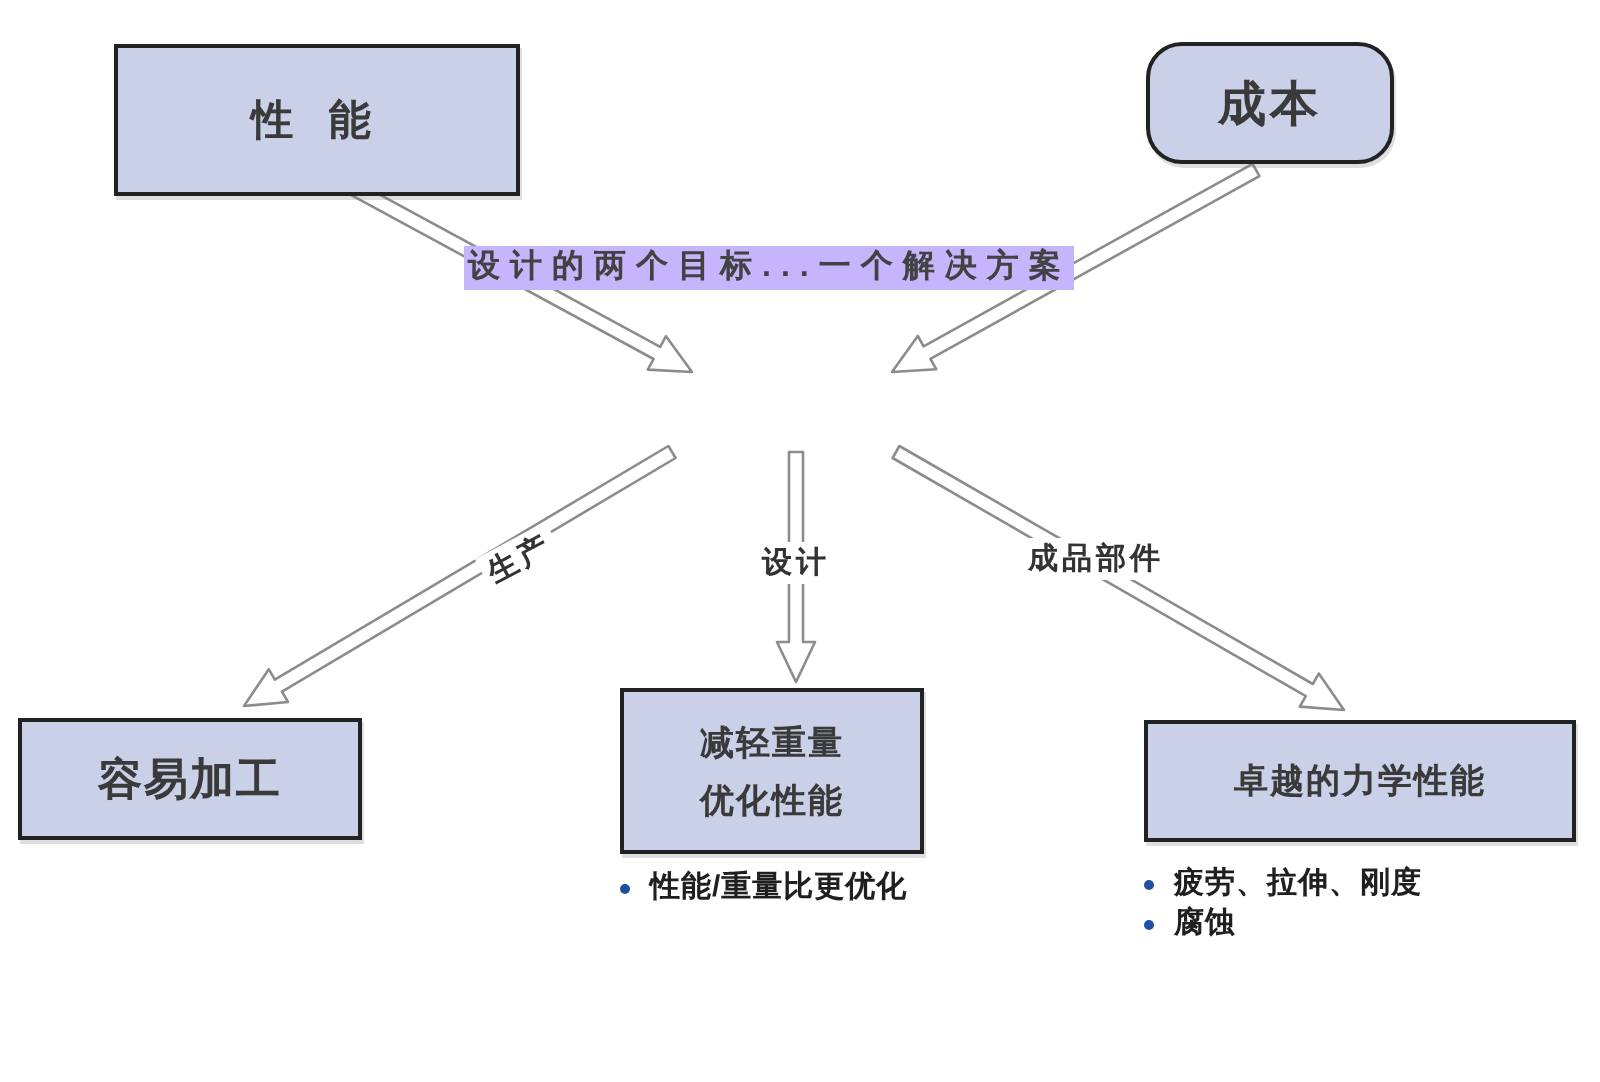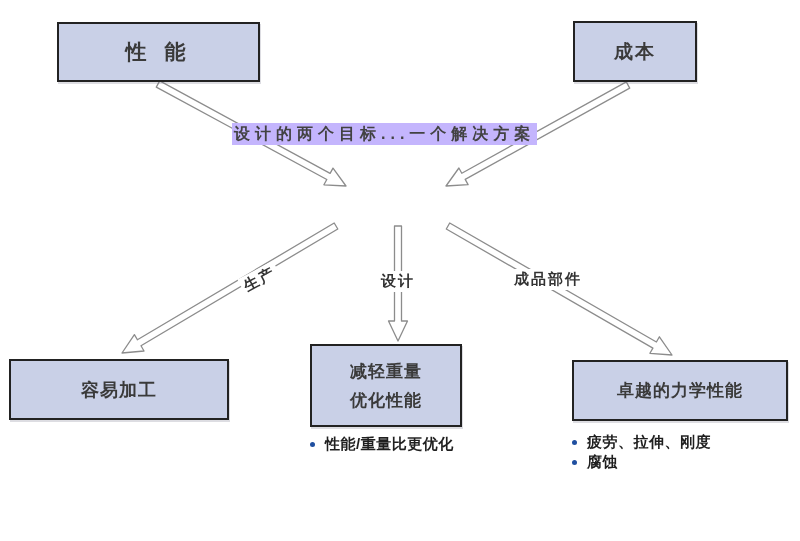--- a/index.html
+++ b/index.html
@@ -17,24 +17,24 @@
   }
   .arrows{position:absolute;left:0;top:0;width:800px;height:541px;}
   .arrows polygon{fill:#ffffff;stroke:var(--arrow);stroke-width:1.3;stroke-linejoin:round;}
   .nodebox{
     position:absolute;background:var(--box-fill);border:2px solid var(--box-border);
     display:flex;flex-direction:column;align-items:center;justify-content:center;
     color:var(--title-text);font-weight:bold;box-sizing:border-box;
     box-shadow:1px 2px 0 rgba(120,120,140,0.25);
   }
   .nodebox .line{text-align:center;}
-  .box-performance{left:57px;top:22px;width:203px;height:60px;font-size:21px;letter-spacing:6px;}
-  .box-cost{left:573px;top:21px;width:124px;height:61px;font-size:19px;letter-spacing:2px;}
+  .box-performance{left:57px;top:22px;width:203px;height:76px;font-size:21px;letter-spacing:6px;}
+  .box-cost{left:573px;top:21px;width:124px;height:61px;font-size:24px;letter-spacing:2px;border-radius:18px;}
   .box-prepreg{left:311px;top:191px;width:168px;height:33px;font-size:17px;letter-spacing:1px;}
-  .box-easy{left:9px;top:359px;width:220px;height:61px;font-size:18px;letter-spacing:1px;}
+  .box-easy{left:9px;top:359px;width:172px;height:61px;font-size:22px;letter-spacing:1px;}
   .box-weight{left:310px;top:344px;width:152px;height:83px;font-size:17px;letter-spacing:1px;}
   .box-weight .line{line-height:29px;}
   .box-mech{left:572px;top:360px;width:216px;height:61px;font-size:17px;letter-spacing:1px;}
   .subtitle{
     position:absolute;left:232px;top:123px;font-size:16px;line-height:22px;
     color:#424242;font-weight:600;letter-spacing:5px;background:#c4b5fd;
     padding:0 2px;white-space:nowrap;
   }
   .subtitle b{font-weight:900;}
   .branch-label{

